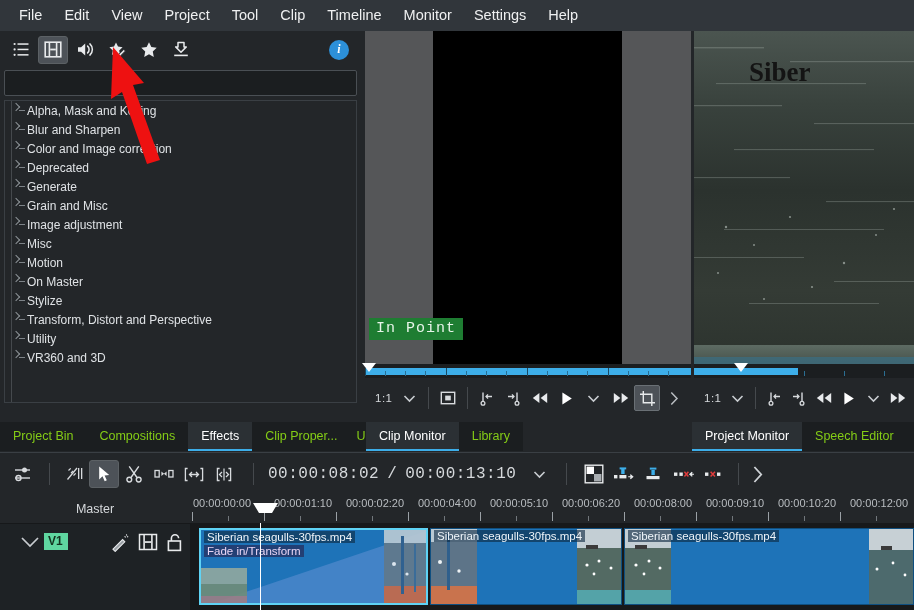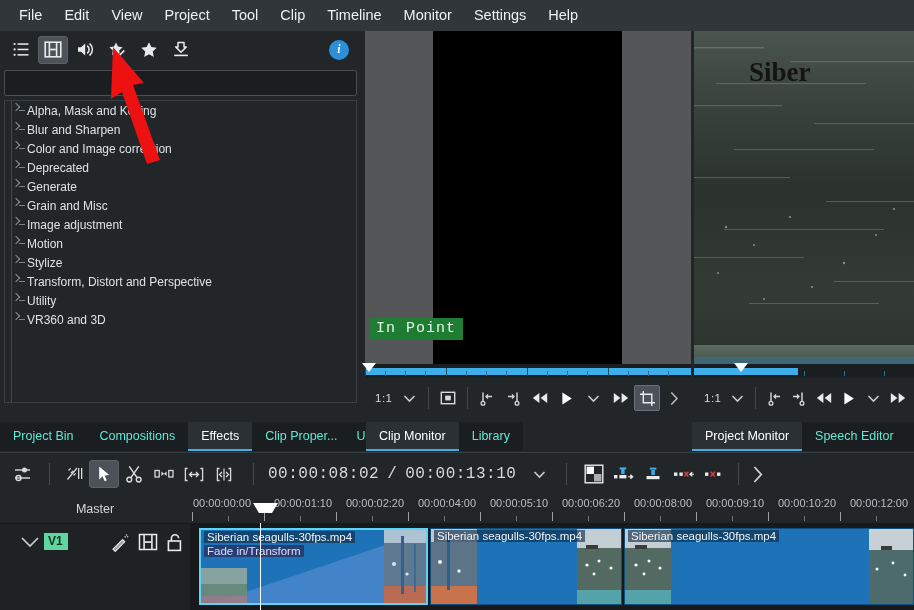--- a/index.html
+++ b/index.html
@@ -66,21 +66,21 @@
   .sep{width:1px;height:22px;background:#45494d;margin:0 5px;}
   .mbtn{width:26px;height:26px;display:flex;align-items:center;justify-content:center;
         cursor:pointer;border-radius:2px;}
   .mbtn.checked{background:#4d5258;border:1px solid #6a7075;box-sizing:border-box;}
 
   
   .tabrow{position:absolute;top:421px;height:31px;left:0;width:914px;background:#232629;
           border-bottom:1px solid #3a3f44;}
   .tabgroup{position:absolute;top:0;height:30px;display:flex;align-items:flex-end;}
   .tab{height:29px;padding:0 13px;display:flex;align-items:center;font-size:12.5px;
-       color:#5eead4;background:#1b1e20;cursor:pointer;box-sizing:border-box;
+       color:#84cc16;background:#1b1e20;cursor:pointer;box-sizing:border-box;
        border-bottom:2px solid transparent;white-space:nowrap;}
   .tab.sel{background:#2b3034;color:#ffffff;border-bottom:2px solid #3daee9;}
   .tabarrow{width:17px;height:29px;display:flex;align-items:center;justify-content:center;
             color:#6e7479;background:#1b1e20;cursor:pointer;font-size:13px;}
 
   
   .tltoolbar{position:absolute;top:453px;left:0;width:914px;height:42px;background:#232629;
              display:flex;align-items:center;padding-left:8px;box-sizing:border-box;}
   .modebox{height:26px;min-width:128px;border:1px solid #55595e;border-radius:3px;
            display:flex;align-items:center;padding:0 6px;gap:7px;background:#2a2e32;cursor:pointer;}
@@ -221,21 +221,29 @@
         <div class="effrow">
             <div class="branch"></div>
             <span>Grain and Misc</span>
           </div>
         <div class="effrow">
             <div class="branch"></div>
             <span>Image adjustment</span>
           </div>
         <div class="effrow">
             <div class="branch"></div>
+            <span>Misc</span>
+          </div>
+        <div class="effrow">
+            <div class="branch"></div>
             <span>Motion</span>
+          </div>
+        <div class="effrow">
+            <div class="branch"></div>
+            <span>On Master</span>
           </div>
         <div class="effrow">
             <div class="branch"></div>
             <span>Stylize</span>
           </div>
         <div class="effrow">
             <div class="branch"></div>
             <span>Transform, Distort and Perspective</span>
           </div>
         <div class="effrow">

